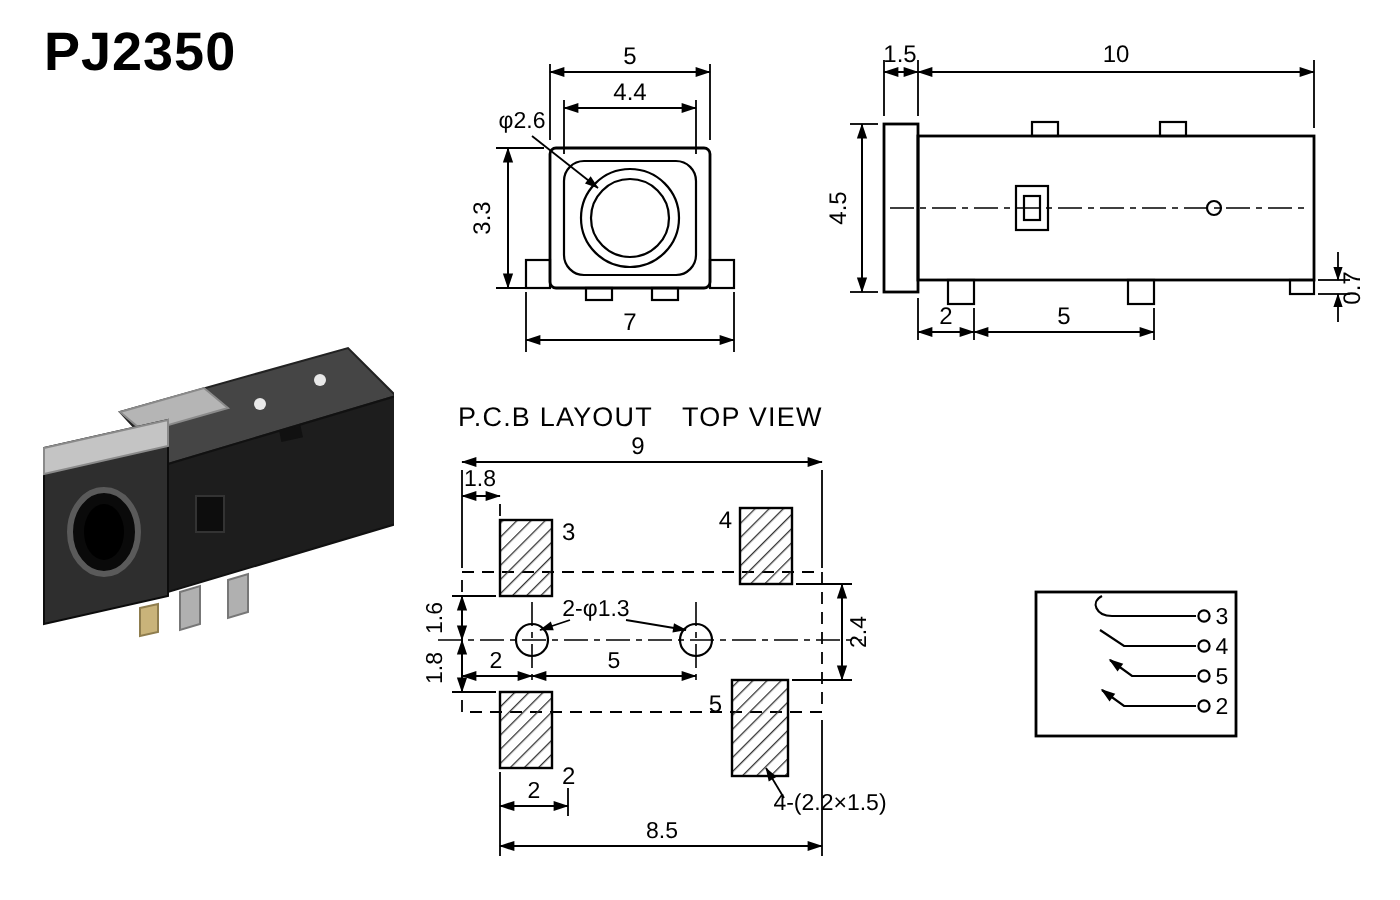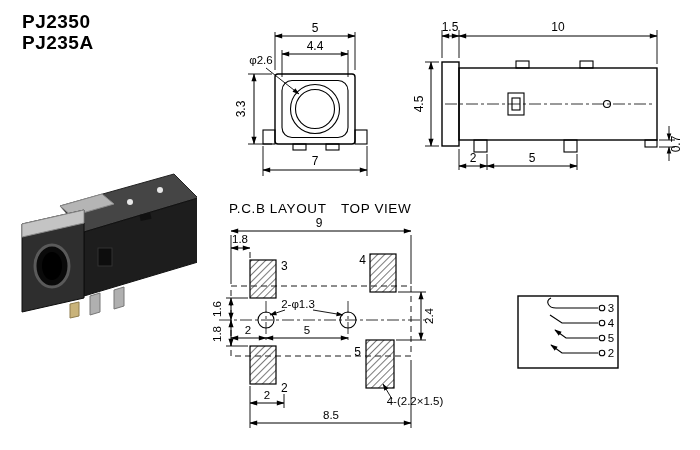--- a/index.html
+++ b/index.html
@@ -1,38 +1,37 @@
 <!DOCTYPE html>
 <html><head>
 <meta charset="utf-8">
 <style>
   html,body{margin:0;padding:0;}
   body{width:700px;height:450px;background:#ffffff;position:relative;overflow:hidden;
        font-family:"Liberation Sans",sans-serif;}
   .view{position:absolute;}
   #title-block{left:22px;top:12px;line-height:1.1;}
-  #title-block div{font-size:19px;font-weight:700;color:#000;letter-spacing:0.5px;}
+  #title-block div{font-size:27px;font-weight:700;color:#000;letter-spacing:0.5px;}
   svg text{font-family:"Liberation Sans",sans-serif;fill:#000;}
   .dt{font-size:12px;text-anchor:middle;}
   .dts{font-size:11.5px;text-anchor:middle;}
   .lbl{font-size:12px;}
   .hdr{font-size:13.5px;letter-spacing:0.6px;}
   .dim{stroke:#000;stroke-width:1;fill:none;}
   .ext{stroke:#000;stroke-width:0.9;fill:none;}
   .out{fill:none;stroke:#000;stroke-width:1.4;}
   .thin{fill:none;stroke:#000;stroke-width:1.1;}
   .dash{fill:none;stroke:#000;stroke-width:0.9;stroke-dasharray:6 4;}
   .cl{fill:none;stroke:#000;stroke-width:0.8;stroke-dasharray:12 3 3 3;}
 </style>
 </head>
 <body>
 
 <div class="view" id="title-block">
   <div>PJ2350</div>
-  <div>PJ235A</div>
 </div>
 
 <svg class="view" style="left:2px;top:138px" width="195" height="205" viewBox="0 0 195 205">
   <g>
     <polygon points="88,158 98,155 98,174 88,177" fill="#b0b0b0" stroke="#777"></polygon>
     <polygon points="112,152 122,149 122,168 112,171" fill="#b0b0b0" stroke="#777"></polygon>
     <polygon points="68,166 77,164 77,178 68,180" fill="#c9b37a" stroke="#8f7d4e"></polygon>
     <polygon points="58,68 172,36 196,60 82,94" fill="#454545" stroke="#222"></polygon>
     <polygon points="82,94 196,60 196,124 82,158" fill="#1d1d1d" stroke="#111"></polygon>
     <polygon points="58,68 100,56 112,66 70,78" fill="#b5b5b5" stroke="#8a8a8a"></polygon>

